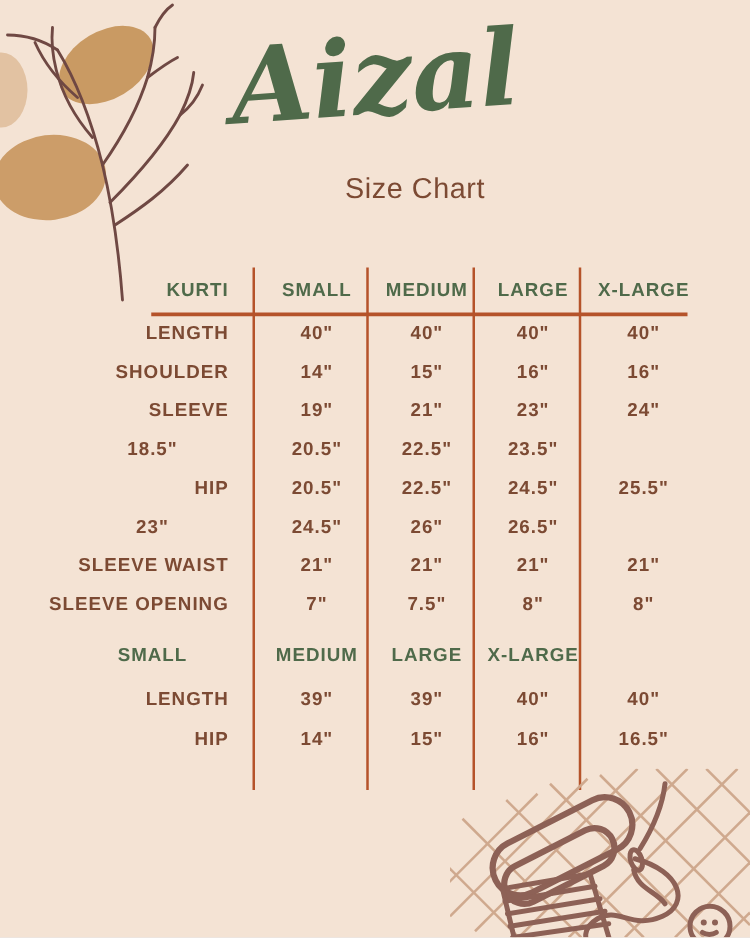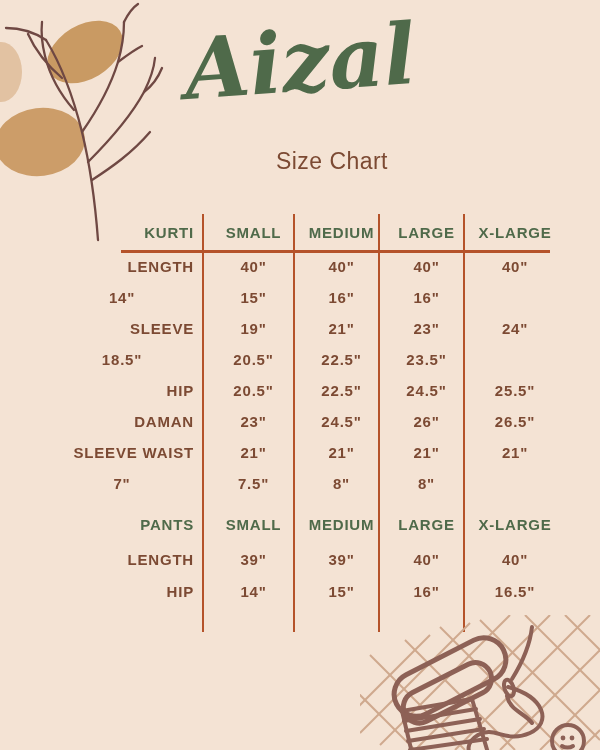--- a/index.html
+++ b/index.html
@@ -27,34 +27,34 @@
   .brand{
     position:absolute;left:0;top:12px;width:600px;text-align:center;
     font-family:"DejaVu Serif",serif;font-style:italic;font-weight:700;
     font-size:84px;line-height:1.2;color:var(--green);
     transform:rotate(-4deg);
   }
   .subtitle,.subtitle2{
     position:absolute;left:202px;width:260px;text-align:center;
     font-size:23px;font-weight:500;color:var(--brown);letter-spacing:.02em;
   }
-  .subtitle{top:148px;}
+  .subtitle{top:137px;}
   .subtitle2{top:171px;}
 
   .size-table{position:absolute;left:30px;top:214px;width:525px;height:424px;}
   .vline{position:absolute;top:0;width:2px;height:418px;background:var(--divider);}
   .v1{left:172px}.v2{left:263px}.v3{left:348px}.v4{left:433px}
   .hline{position:absolute;left:91px;top:36px;width:429px;height:2.5px;background:var(--divider);}
   #rows{position:absolute;left:0;top:0;width:100%;}
   .row{display:grid;grid-template-columns:172px 91px 85px 85px 92px;align-items:center;height:31px;}
   .row.header{height:37px;}
   .row.pants-header{height:38px;margin-top:6px;}
   .row.pants-row{height:32px;}
   .cell{font-weight:700;font-size:15px;letter-spacing:.8px;color:var(--brown);white-space:nowrap;}
-  .cell.label{text-align:right;padding-right:8px;}
+  .cell.label{text-align:right;padding-right:19px;}
   .cell.val{text-align:center;margin-left:12px;}
   .cell.green{color:var(--green);}
 
   .blob-tan{fill:var(--blob_tan);}
   .blob-tan2{fill:var(--blob_tan2);}
   .blob-light{fill:var(--blob_light);}
   .branch-stroke{fill:none;stroke:var(--branch);stroke-width:2.3;stroke-linecap:round;}
   .hatch{fill:none;stroke:var(--crosshatch);stroke-width:2;}
   .spool-stroke{fill:none;stroke:var(--spool);stroke-width:5;stroke-linecap:round;stroke-linejoin:round;}
   .spool-thin{fill:none;stroke:var(--spool);stroke-width:4;stroke-linecap:round;}
@@ -101,20 +101,21 @@
           <div class="cell val green">X-LARGE</div>
         </div>
         <div class="row ">
           <div class="cell label">LENGTH</div>
           <div class="cell val">40"</div>
           <div class="cell val">40"</div>
           <div class="cell val">40"</div>
           <div class="cell val">40"</div>
         </div>
         <div class="row ">
+          <div class="cell label">SHOULDER</div>
           <div class="cell val">14"</div>
           <div class="cell val">15"</div>
           <div class="cell val">16"</div>
           <div class="cell val">16"</div>
         </div>
         <div class="row ">
           <div class="cell label">SLEEVE</div>
           <div class="cell val">19"</div>
           <div class="cell val">21"</div>
           <div class="cell val">23"</div>
@@ -127,41 +128,40 @@
           <div class="cell val">23.5"</div>
         </div>
         <div class="row ">
           <div class="cell label">HIP</div>
           <div class="cell val">20.5"</div>
           <div class="cell val">22.5"</div>
           <div class="cell val">24.5"</div>
           <div class="cell val">25.5"</div>
         </div>
         <div class="row ">
-          <div class="cell label">DAMAN</div>
           <div class="cell val">23"</div>
           <div class="cell val">24.5"</div>
           <div class="cell val">26"</div>
           <div class="cell val">26.5"</div>
         </div>
         <div class="row ">
           <div class="cell label">SLEEVE WAIST</div>
           <div class="cell val">21"</div>
           <div class="cell val">21"</div>
           <div class="cell val">21"</div>
           <div class="cell val">21"</div>
         </div>
         <div class="row ">
+          <div class="cell label">SLEEVE OPENING</div>
           <div class="cell val">7"</div>
           <div class="cell val">7.5"</div>
           <div class="cell val">8"</div>
           <div class="cell val">8"</div>
         </div>
         <div class="row header pants-header">
-          <div class="cell label green">PANTS</div>
           <div class="cell val green">SMALL</div>
           <div class="cell val green">MEDIUM</div>
           <div class="cell val green">LARGE</div>
           <div class="cell val green">X-LARGE</div>
         </div>
         <div class="row pants-row">
           <div class="cell label">LENGTH</div>
           <div class="cell val">39"</div>
           <div class="cell val">39"</div>
           <div class="cell val">40"</div>

